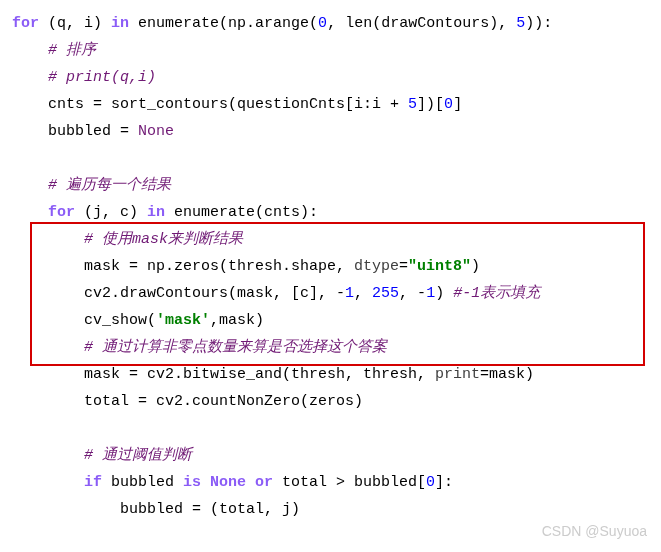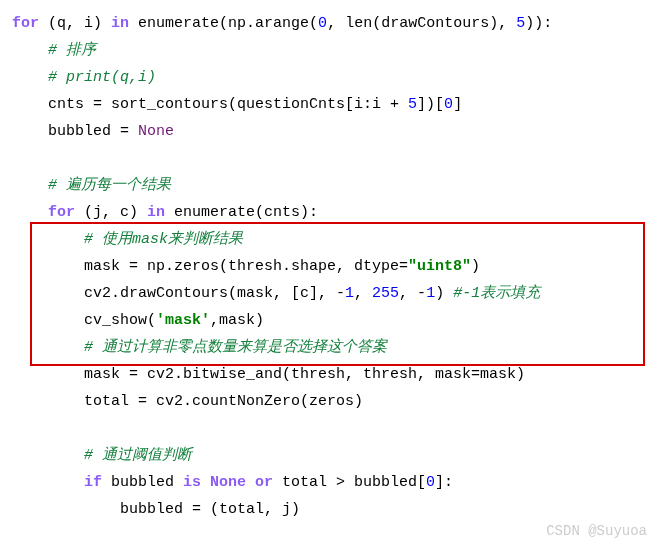--- a/index.html
+++ b/index.html
@@ -18,59 +18,59 @@
   pre {
     margin: 0;
     padding: 10px 0 0 12px;
     white-space: pre;
     font-family: Consolas, "Courier New", monospace;
   }
   .kw { color: #8b5cf6; font-weight: bold; }
   .const { color: #701a75; font-weight: normal; }
   .num { color: #0000ff; }
   .str { color: #008000; font-weight: bold; }
-  .comment { color: #15803d; font-style: italic; }
-  .param { color: #000000; }
+  .comment { color: #701a75; font-style: italic; }
+  .param { color: #404040; }
   .fn { }
   .redbox {
     position: absolute;
     border: 2px solid #d40000;
     left: 30px;
     top: 222px;
     width: 611px;
     height: 140px;
     pointer-events: none;
   }
   .watermark {
     position: absolute;
     right: 14px;
     bottom: 8px;
     color: #cccccc;
-    font-family: Liberation Mono, monospace;
+    font-family: Liberation Sans, sans-serif;
     font-size: 14px;
     pointer-events: none;
   }
 </style>
 </head>
 <body>
 
 <pre><span><span class="kw">for</span><span> (q, i) </span><span class="kw">in</span><span> </span><span class="fn">enumerate</span><span>(np.arange(</span><span class="num">0</span><span>, </span><span class="fn">len</span><span>(drawContours), </span><span class="num">5</span><span>)):</span></span>
     <span class="comment"># 排序</span>
     <span class="comment"># print(q,i)</span>
     <span><span>cnts = sort_contours(questionCnts[i:i + </span><span class="num">5</span><span>])[</span><span class="num">0</span><span>]</span></span>
     <span><span>bubbled = </span><span class="const">None</span></span>
 <span></span>
     <span class="comment"># 遍历每一个结果</span>
     <span><span class="kw">for</span><span> (j, c) </span><span class="kw">in</span><span> </span><span class="fn">enumerate</span><span>(cnts):</span></span>
         <span class="comment"># 使用mask来判断结果</span>
         <span><span>mask = np.zeros(thresh.shape, </span><span class="param">dtype</span><span>=</span><span class="str">"uint8"</span><span>)</span></span>
         <span><span>cv2.drawContours(mask, [c], -</span><span class="num">1</span><span>, </span><span class="num">255</span><span>, -</span><span class="num">1</span><span>) </span><span class="comment">#-1表示填充</span></span>
         <span><span>cv_show(</span><span class="str">'mask'</span><span>,mask)</span></span>
         <span class="comment"># 通过计算非零点数量来算是否选择这个答案</span>
-        <span><span>mask = cv2.bitwise_and(thresh, thresh, </span><span class="param">mask</span><span>=mask)</span></span>
+        <span><span>mask = cv2.bitwise_and(thresh, thresh, </span><span class="param">print</span><span>=mask)</span></span>
         <span>total = cv2.countNonZero(zeros)</span>
 <span></span>
         <span class="comment"># 通过阈值判断</span>
         <span><span class="kw">if</span><span> bubbled </span><span class="kw">is None or</span><span> total &gt; bubbled[</span><span class="num">0</span><span>]:</span></span>
             <span>bubbled = (total, j)</span></pre>
 
 <div class="redbox"></div>
 <div class="watermark">CSDN @Suyuoa</div>
 
 </body></html>

